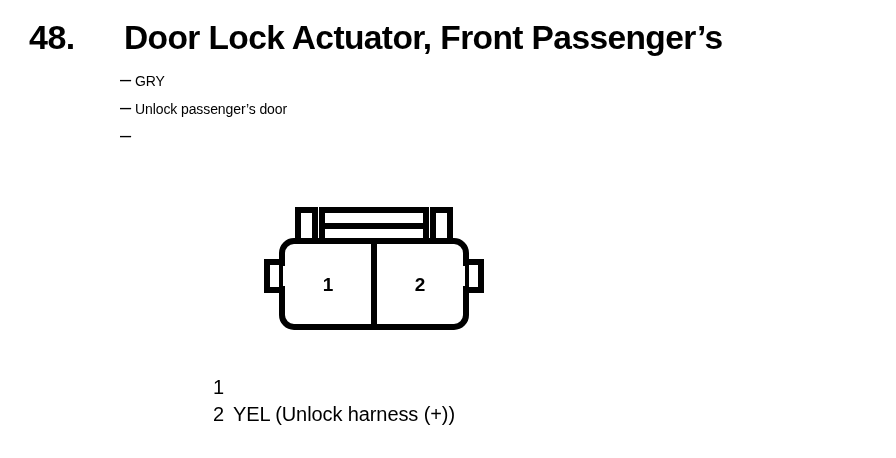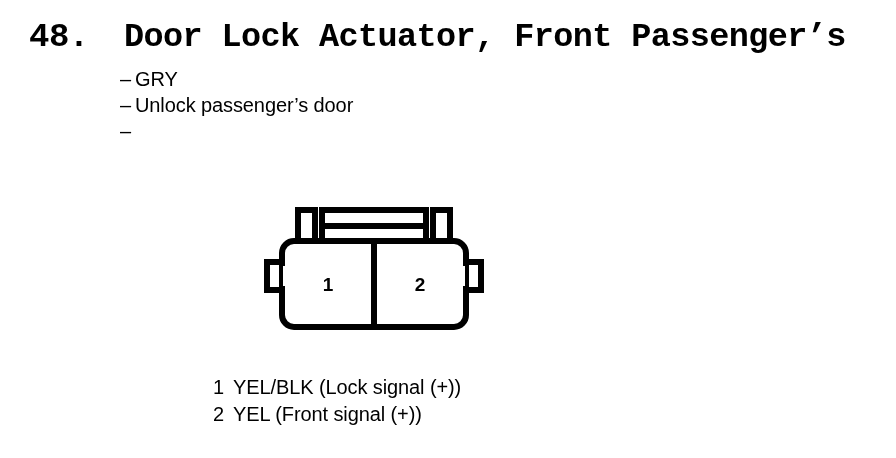--- a/index.html
+++ b/index.html
@@ -18,21 +18,20 @@
     -webkit-font-smoothing: none;
   }
 
   
   .heading {
     position: absolute;
     left: 0;
     top: 16px;
     width: 896px;
     height: 44px;
-    font-family: Liberation Mono, monospace;
   }
   .heading-number {
     position: absolute;
     left: 29px;
     top: 0;
     font-size: 34px;
     font-weight: bold;
     line-height: 42px;
     letter-spacing: -0.5px;
     white-space: nowrap;
@@ -64,21 +63,21 @@
     line-height: 26px;
     white-space: nowrap;
   }
   .spec-dash {
     width: 15px;
     flex: 0 0 15px;
     font-size: 20px;
     line-height: 26px;
   }
   .spec-text {
-    font-size: 20px;
+    font-size: 14px;
     line-height: 26px;
     letter-spacing: -0.1px;
   }
 
   
   .connector-wrap {
     position: absolute;
     left: 262px;
     top: 200px;
     width: 224px;
@@ -169,21 +168,20 @@
     <text class="pin-label" x="66" y="91" text-anchor="middle">1</text>
     <text class="pin-label" x="158" y="91" text-anchor="middle">2</text>
 
   </svg>
 </div>
 
 <div class="pin-legend">
 
   <div class="pin-row">
     <span class="pin-num">1</span>
-    <span class="pin-desc">YEL/BLK (Lock signal (+))</span>
   </div>
 
   <div class="pin-row">
     <span class="pin-num">2</span>
-    <span class="pin-desc">YEL (Front signal (+))</span>
+    <span class="pin-desc">YEL (Unlock harness (+))</span>
   </div>
 
 </div>
 
 </body></html>

